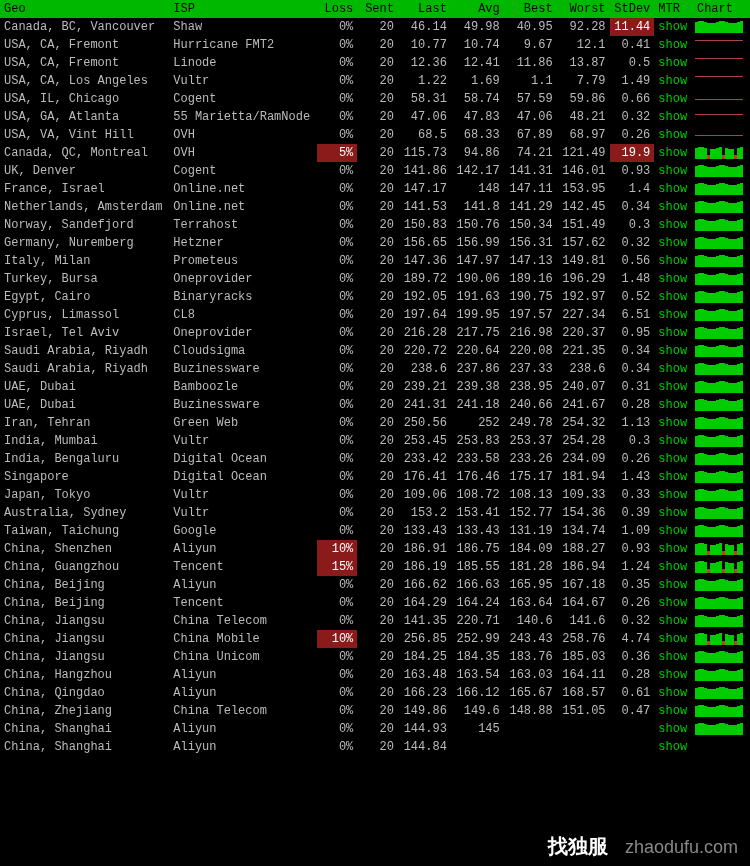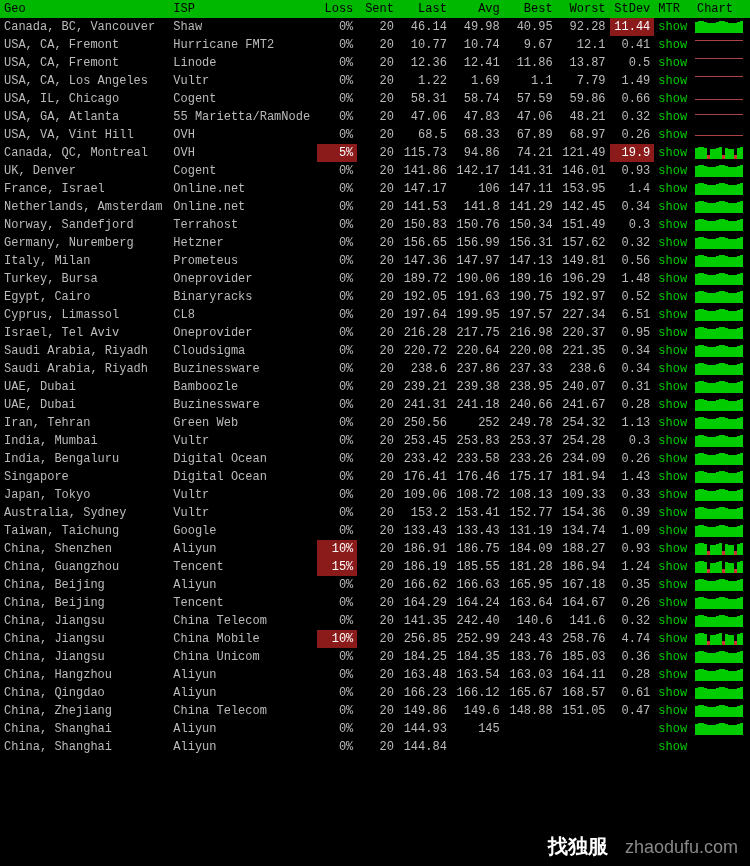--- a/index.html
+++ b/index.html
@@ -312,21 +312,21 @@
             <div class="bar" style="height: 96.4303%;"></div>
           </div>
         </td>
       </tr>
       <tr>
         <td>France, Israel</td>
         <td>Online.net</td>
         <td class="num">0%</td>
         <td class="num">20</td>
         <td class="num">147.17</td>
-        <td class="num">106</td>
+        <td class="num">148</td>
         <td class="num">147.11</td>
         <td class="num">153.95</td>
         <td class="num">1.4</td>
         <td class="mtr">show</td>
         <td class="chart-cell">
           <div class="chart-box">
             <div class="bar" style="height: 90%;"></div>
             <div class="bar" style="height: 96.2666%;"></div>
             <div class="bar" style="height: 97.7908%;"></div>
             <div class="bar" style="height: 93.419%;"></div>
@@ -1080,21 +1080,21 @@
             <div class="bar" style="height: 96.4303%;"></div>
           </div>
         </td>
       </tr>
       <tr>
         <td>China, Jiangsu</td>
         <td>China Telecom</td>
         <td class="num">0%</td>
         <td class="num">20</td>
         <td class="num">141.35</td>
-        <td class="num">242.40</td>
+        <td class="num">220.71</td>
         <td class="num">140.6</td>
         <td class="num">141.6</td>
         <td class="num">0.32</td>
         <td class="mtr">show</td>
         <td class="chart-cell">
           <div class="chart-box">
             <div class="bar" style="height: 90%;"></div>
             <div class="bar" style="height: 96.2666%;"></div>
             <div class="bar" style="height: 97.7908%;"></div>
             <div class="bar" style="height: 93.419%;"></div>

